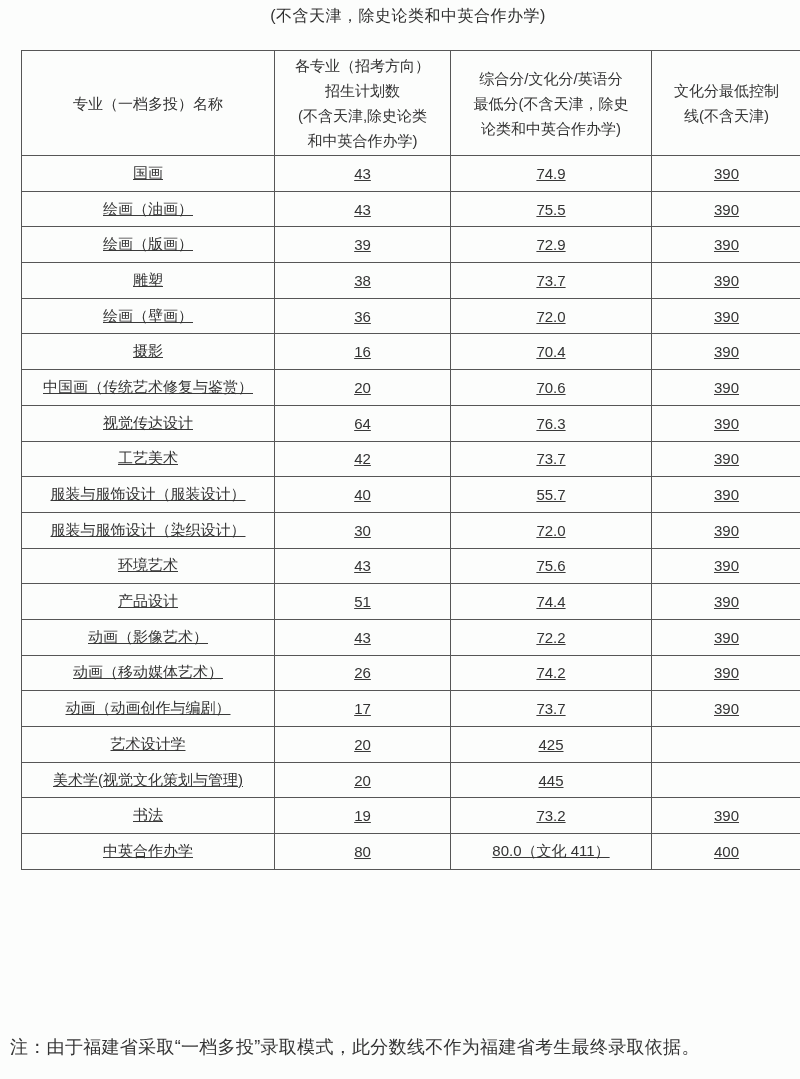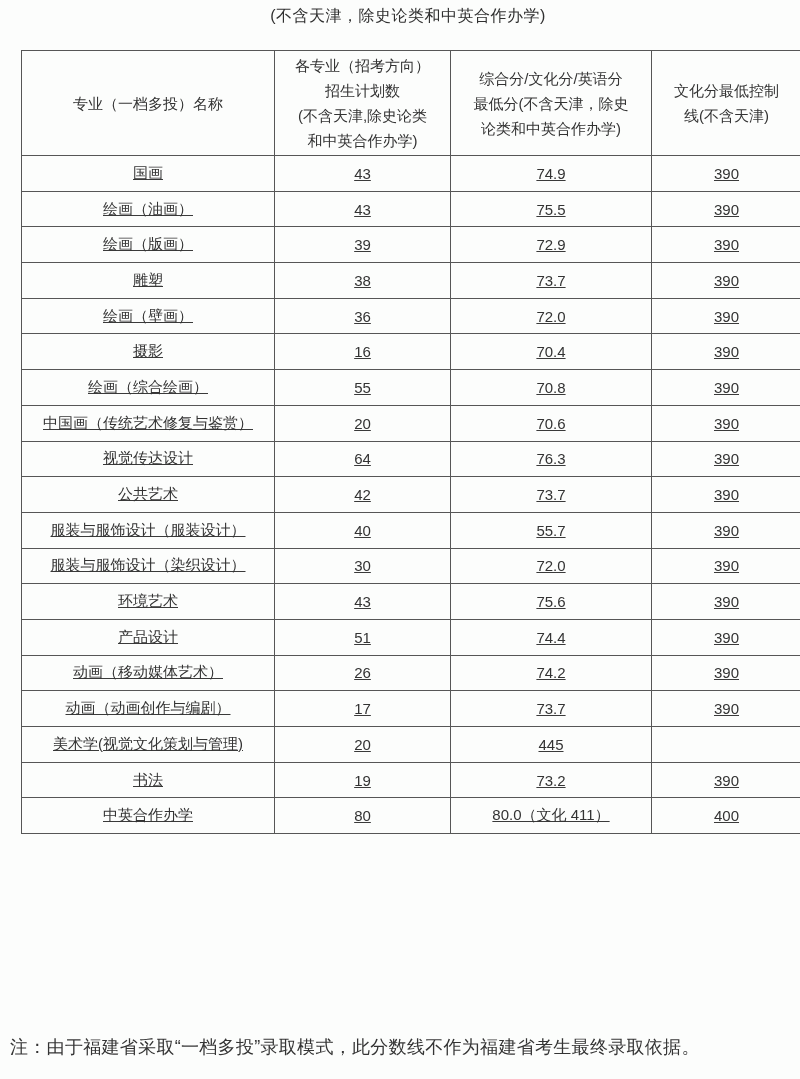--- a/index.html
+++ b/index.html
@@ -128,39 +128,33 @@
           <td>72.0</td>
           <td>390</td>
         </tr>
         <tr>
           <td>摄影</td>
           <td>16</td>
           <td>70.4</td>
           <td>390</td>
         </tr>
         <tr>
-          <td>绘画（综合绘画）</td>
-          <td>55</td>
-          <td>70.8</td>
-          <td>390</td>
-        </tr>
-        <tr>
           <td>中国画（传统艺术修复与鉴赏）</td>
           <td>20</td>
           <td>70.6</td>
           <td>390</td>
         </tr>
         <tr>
           <td>视觉传达设计</td>
           <td>64</td>
           <td>76.3</td>
           <td>390</td>
         </tr>
         <tr>
-          <td>公共艺术</td>
+          <td>工艺美术</td>
           <td>42</td>
           <td>73.7</td>
           <td>390</td>
         </tr>
         <tr>
           <td>服装与服饰设计（服装设计）</td>
           <td>40</td>
           <td>55.7</td>
           <td>390</td>
         </tr>
@@ -176,30 +170,42 @@
           <td>75.6</td>
           <td>390</td>
         </tr>
         <tr>
           <td>产品设计</td>
           <td>51</td>
           <td>74.4</td>
           <td>390</td>
         </tr>
         <tr>
+          <td>动画（影像艺术）</td>
+          <td>43</td>
+          <td>72.2</td>
+          <td>390</td>
+        </tr>
+        <tr>
           <td>动画（移动媒体艺术）</td>
           <td>26</td>
           <td>74.2</td>
           <td>390</td>
         </tr>
         <tr>
           <td>动画（动画创作与编剧）</td>
           <td>17</td>
           <td>73.7</td>
           <td>390</td>
+        </tr>
+        <tr>
+          <td>艺术设计学</td>
+          <td>20</td>
+          <td>425</td>
+          <td></td>
         </tr>
         <tr>
           <td>美术学(视觉文化策划与管理)</td>
           <td>20</td>
           <td>445</td>
           <td></td>
         </tr>
         <tr>
           <td>书法</td>
           <td>19</td>

